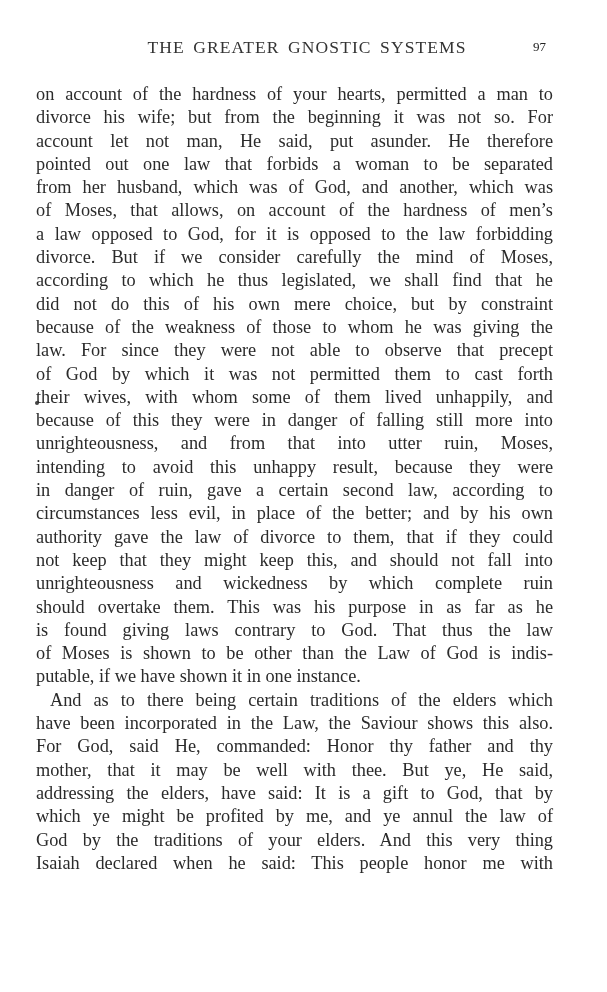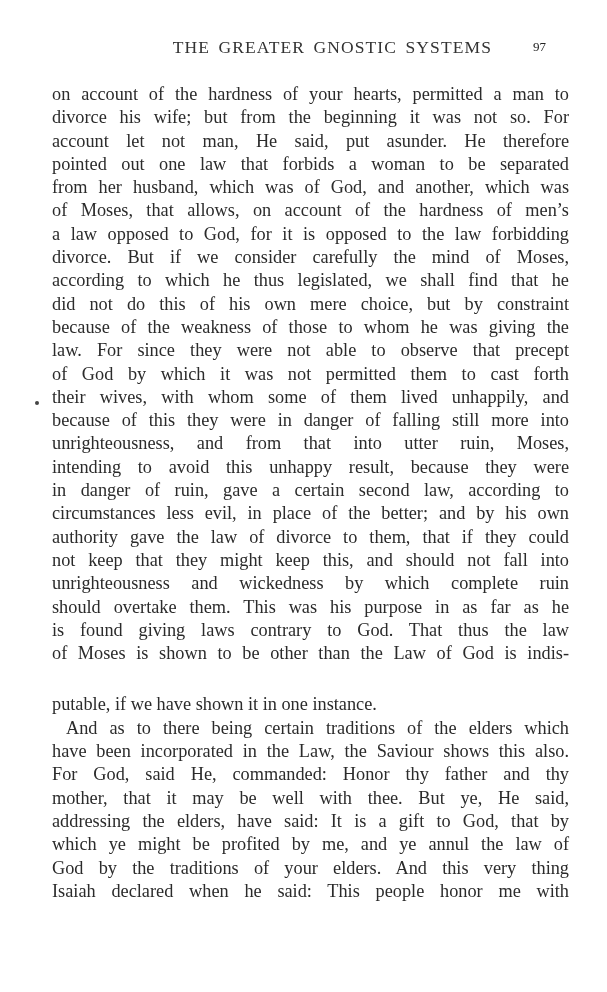--- a/index.html
+++ b/index.html
@@ -6,37 +6,37 @@
   body { width: 607px; height: 992px; position: relative; overflow: hidden; }
   .page {
     position: absolute; left: 0; top: 0; width: 607px; height: 992px;
     background: #ffffff; color: #2a2a2a;
     font-family: "Liberation Serif", "DejaVu Serif", serif;
   }
   .running-head {
     position: absolute; left: 0; top: 37px; width: 607px; height: 24px;
   }
   .running-title {
-    position: absolute; left: 122px; width: 370px; text-align: right;
+    position: absolute; left: 122px; width: 370px; text-align: center;
     font-size: 17.5px; letter-spacing: 1.1px; word-spacing: 3px; color: #333;
     top: 0;
   }
   .page-number {
     position: absolute; left: 533px; top: 2px; font-size: 13px; color: #222;
   }
   .body-text {
-    position: absolute; left: 52px; top: 83px; width: 517px;
+    position: absolute; left: 36px; top: 83px; width: 517px;
   }
   .line {
     display: block; height: 23.3px; line-height: 23.3px;
     font-size: 18.3px; white-space: nowrap;
     text-align: justify; text-align-last: justify;
     color: #2b2b2b;
   }
-  .line.last { text-align-last: left; margin-top: 28px; }
+  .line.last { text-align-last: left; }
   .line.indent { padding-left: 14px; }
   .margin-mark {
     position: absolute; left: 35px; top: 401px; width: 4px; height: 4px;
     border-radius: 50%; background: #444;
   }
 </style>
 </head>
 <body>
 
 <div class="page">

